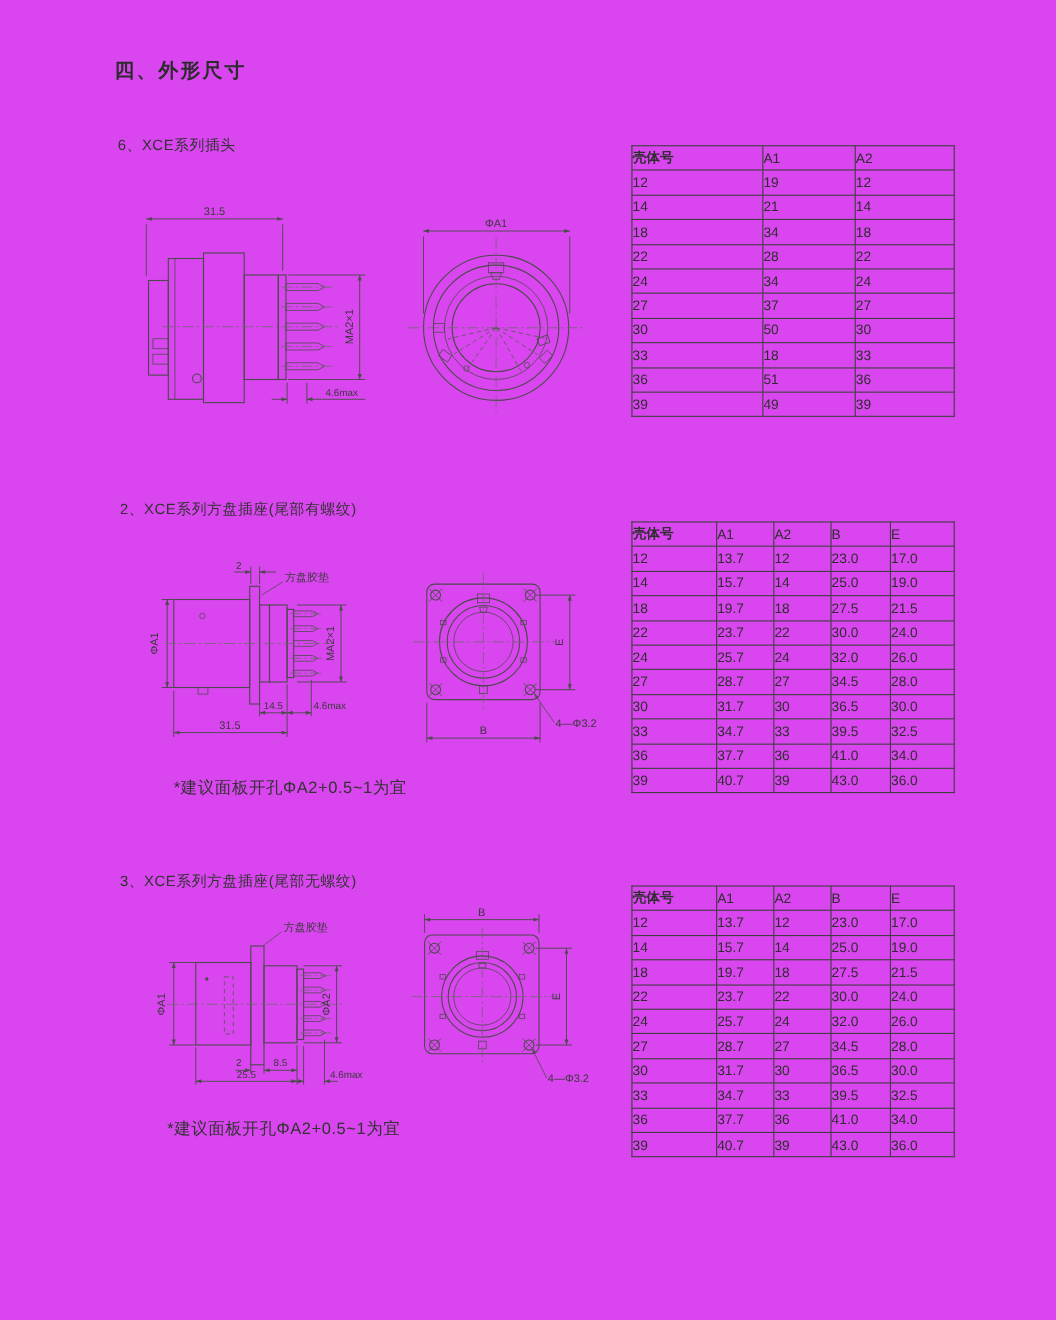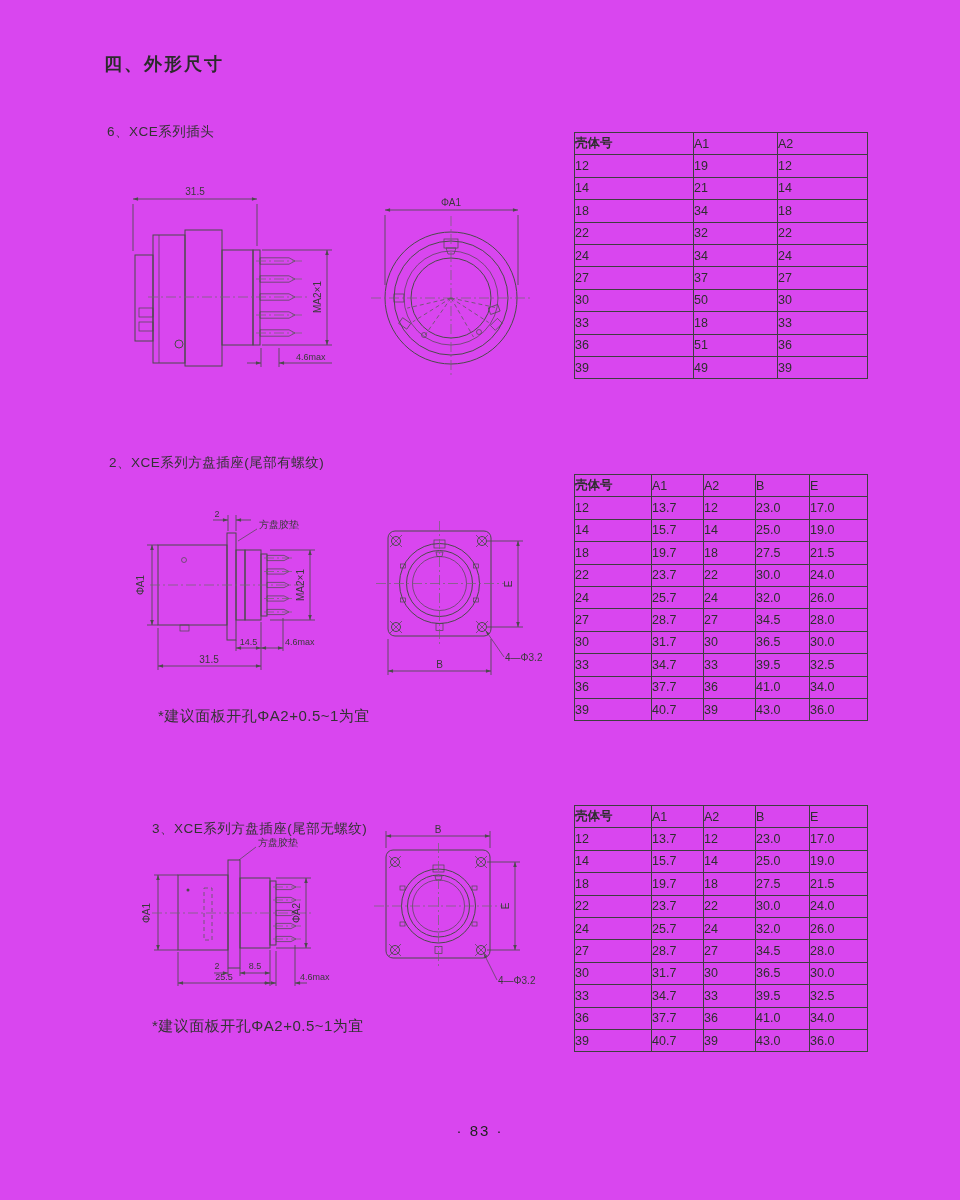--- a/index.html
+++ b/index.html
@@ -135,21 +135,21 @@
           <td>21</td>
           <td>14</td>
         </tr>
         <tr>
           <td>18</td>
           <td>34</td>
           <td>18</td>
         </tr>
         <tr>
           <td>22</td>
-          <td>32</td>
+          <td>28</td>
           <td>22</td>
         </tr>
         <tr>
           <td>24</td>
           <td>34</td>
           <td>24</td>
         </tr>
         <tr>
           <td>27</td>
           <td>37</td>
@@ -372,21 +372,21 @@
         <tr>
           <td>39</td>
           <td>40.7</td>
           <td>39</td>
           <td>43.0</td>
           <td>36.0</td>
         </tr>
       </tbody>
   </table>
 
-  <div class="sec-h" style="left:109px;top:820px;margin-left:43px;">3、XCE系列方盘插座(尾部无螺纹)</div>
+  <div class="sec-h" style="left:109px;top:792px;">3、XCE系列方盘插座(尾部无螺纹)</div>
 
   <svg class="drawing" style="left:118px;top:833px;" width="240" height="160" viewBox="0 0 240 160">
     <defs>
       <marker id="ar5" viewBox="0 0 10 10" refX="9.5" refY="5" markerWidth="7" markerHeight="7" orient="auto-start-reverse">
         <path d="M1 2 L9.5 5 L1 8 Z" fill="#4b4b4b"></path>
       </marker>
     </defs>
     <text x="140" y="13">方盘胶垫</text>
     <line class="ln thin" x1="138" y1="14" x2="121" y2="27"></line>
     <rect class="ln" x="110" y="27" width="12" height="108"></rect>
@@ -566,15 +566,14 @@
         <tr>
           <td>39</td>
           <td>40.7</td>
           <td>39</td>
           <td>43.0</td>
           <td>36.0</td>
         </tr>
       </tbody>
   </table>
 
-  <div class="pageno">· 83 ·</div>
 
 </div>
 
 </body></html>

